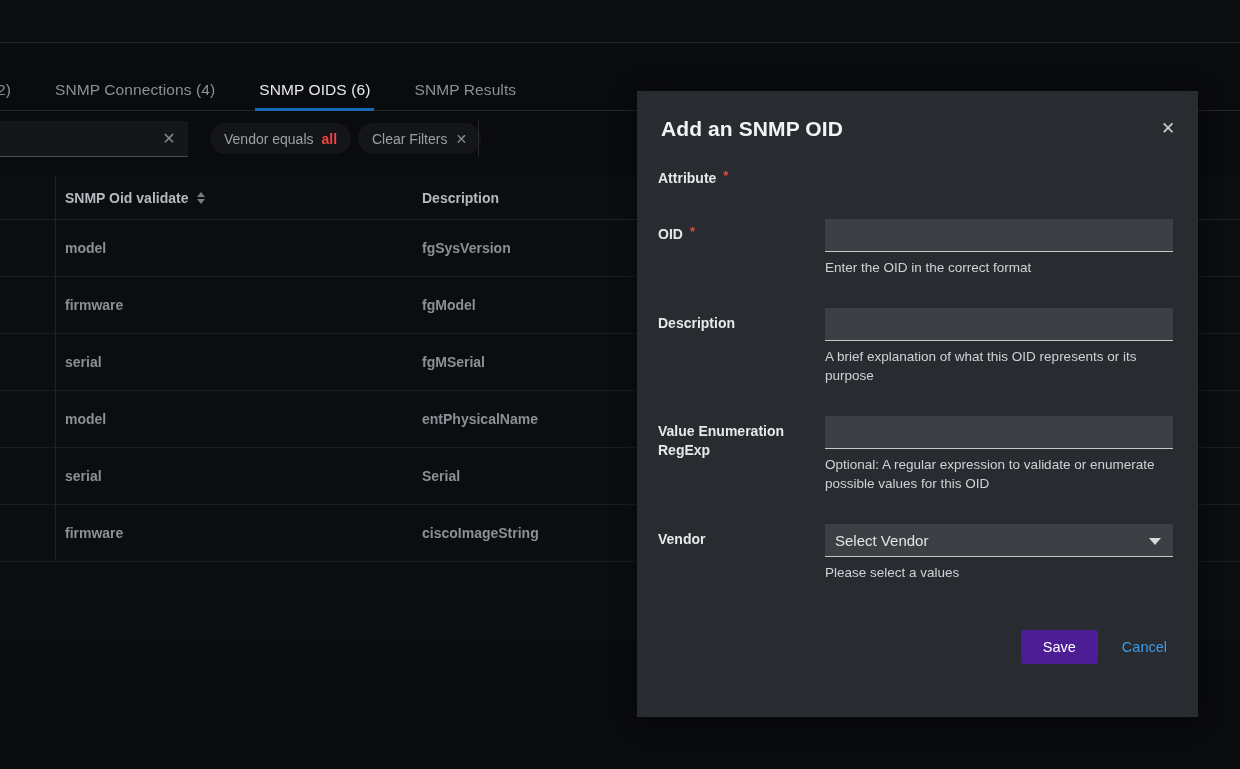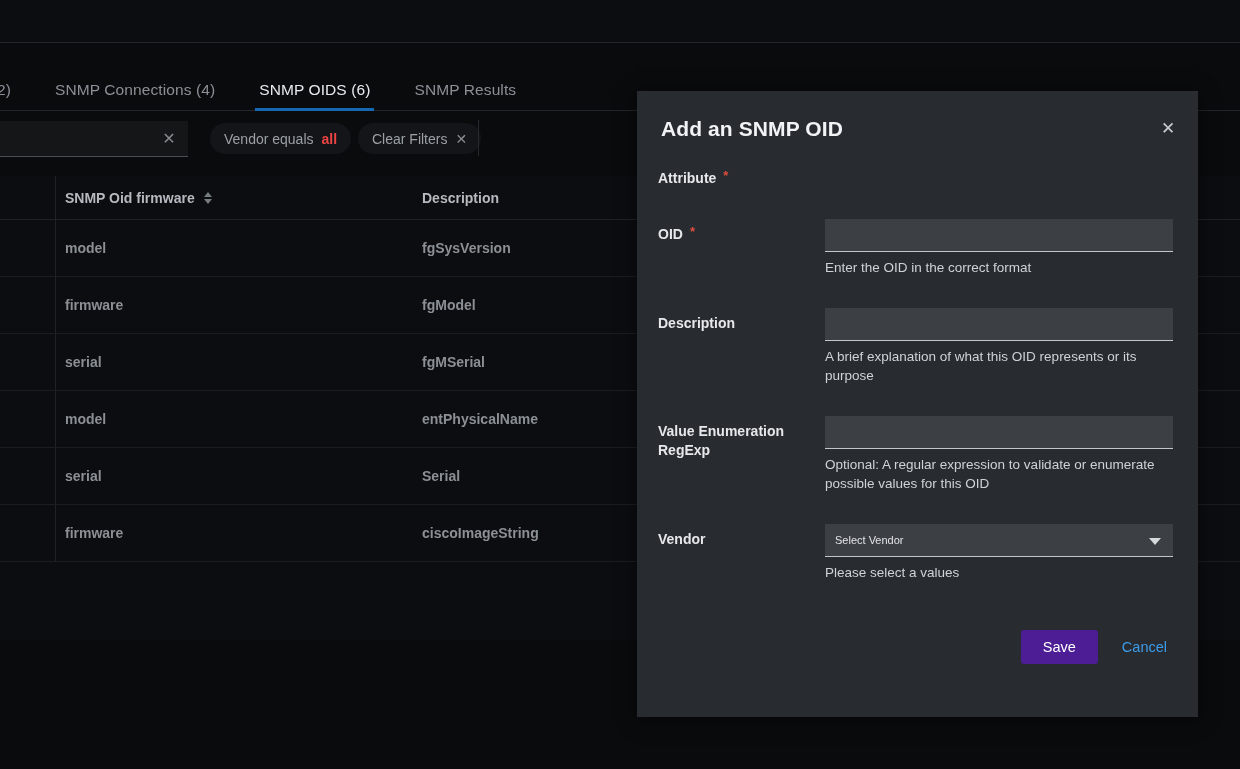--- a/index.html
+++ b/index.html
@@ -109,21 +109,21 @@
     width: 100%; height: 33px; background: #3c4045; border: 0; border-bottom: 1px solid #c4c7ca;
     color: #e8eaed; font-size: 14px; padding: 0 10px; outline: 0;
     font-family: "Liberation Sans", sans-serif; display: block;
   }
   .fhint { font-size: 13.5px; color: #cfd2d6; line-height: 19px; padding-top: 6px; }
   .fselect {
     position: relative; width: 100%; height: 33px; background: #3c4045;
     border-bottom: 1px solid #c4c7ca; display: flex; align-items: center;
     padding: 0 10px; cursor: pointer;
   }
-  .fselect .val { font-size: 11px; color: #e2e4e7; }
+  .fselect .val { font-size: 15px; color: #e2e4e7; }
   .caret {
     position: absolute; right: 12px; top: 14px;
     border-left: 6px solid transparent; border-right: 6px solid transparent;
     border-top: 7px solid #d6d9dc;
   }
   .row-attr  { align-items: flex-start; padding-left: 21px; }
   .modal-actions {
     position: absolute; right: 25px; bottom: 53px; display: flex; align-items: center; gap: 18px;
   }
   .btn-save {
@@ -176,21 +176,21 @@
       <span>Clear Filters</span>
       <span class="x">✕</span>
     </div>
   </div>
   <div class="vdivider"></div>
 
   <div class="table">
     <div class="thead">
       <div class="col-sel"></div>
       <div class="col-attr th">
-        <span>SNMP Oid firmware</span>
+        <span>SNMP Oid validate</span>
         <span class="sort-icon"></span>
       </div>
       <div class="col-desc th">
         <span>Description</span>
       </div>
     </div>
 
     <div class="trow">
       <div class="col-sel"></div>
       <div class="col-attr td">model</div>

